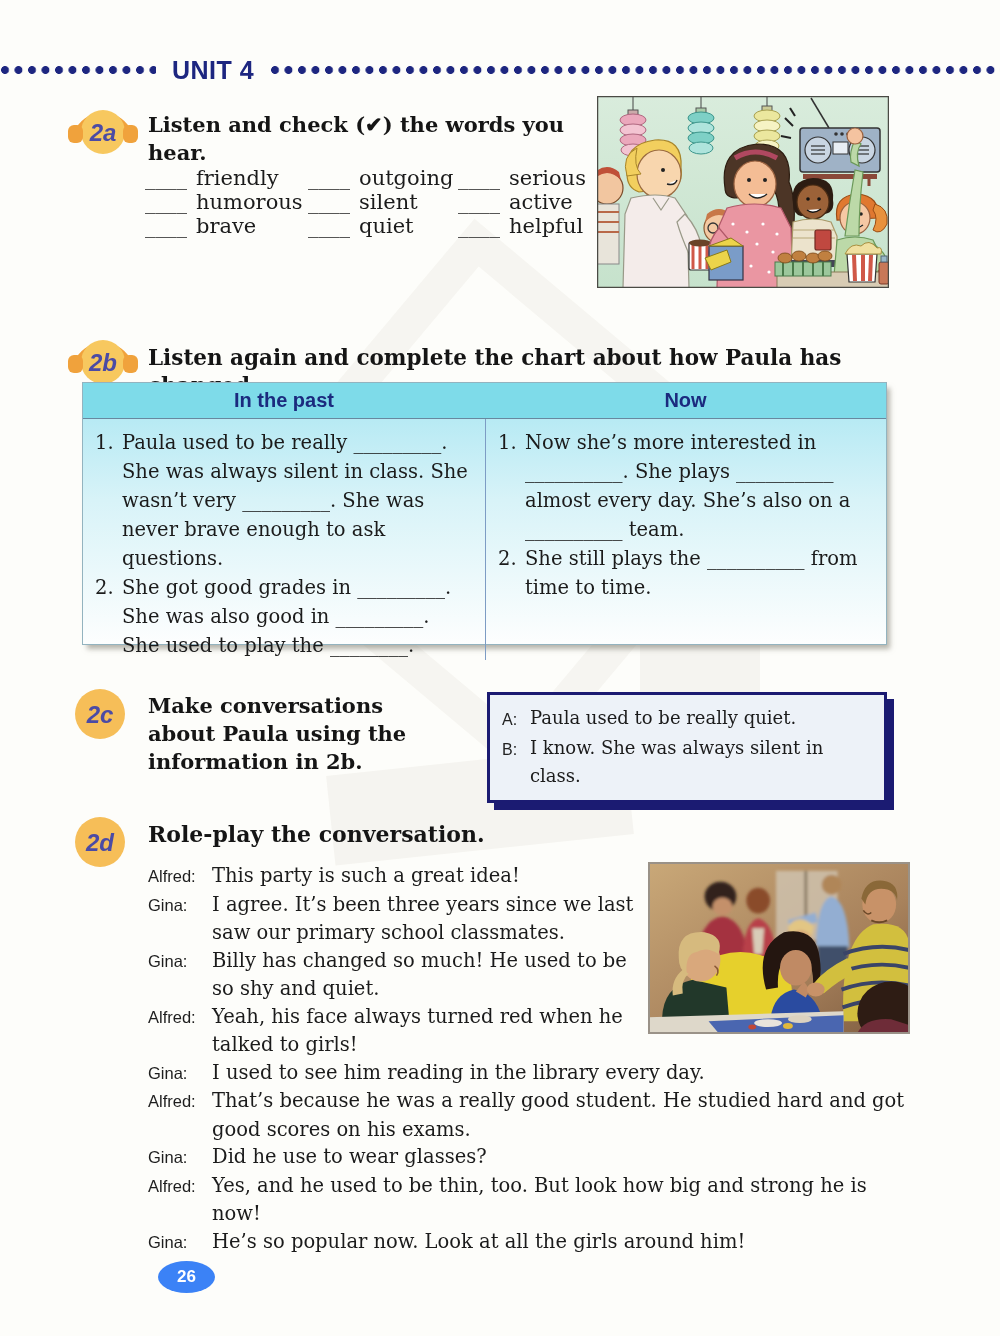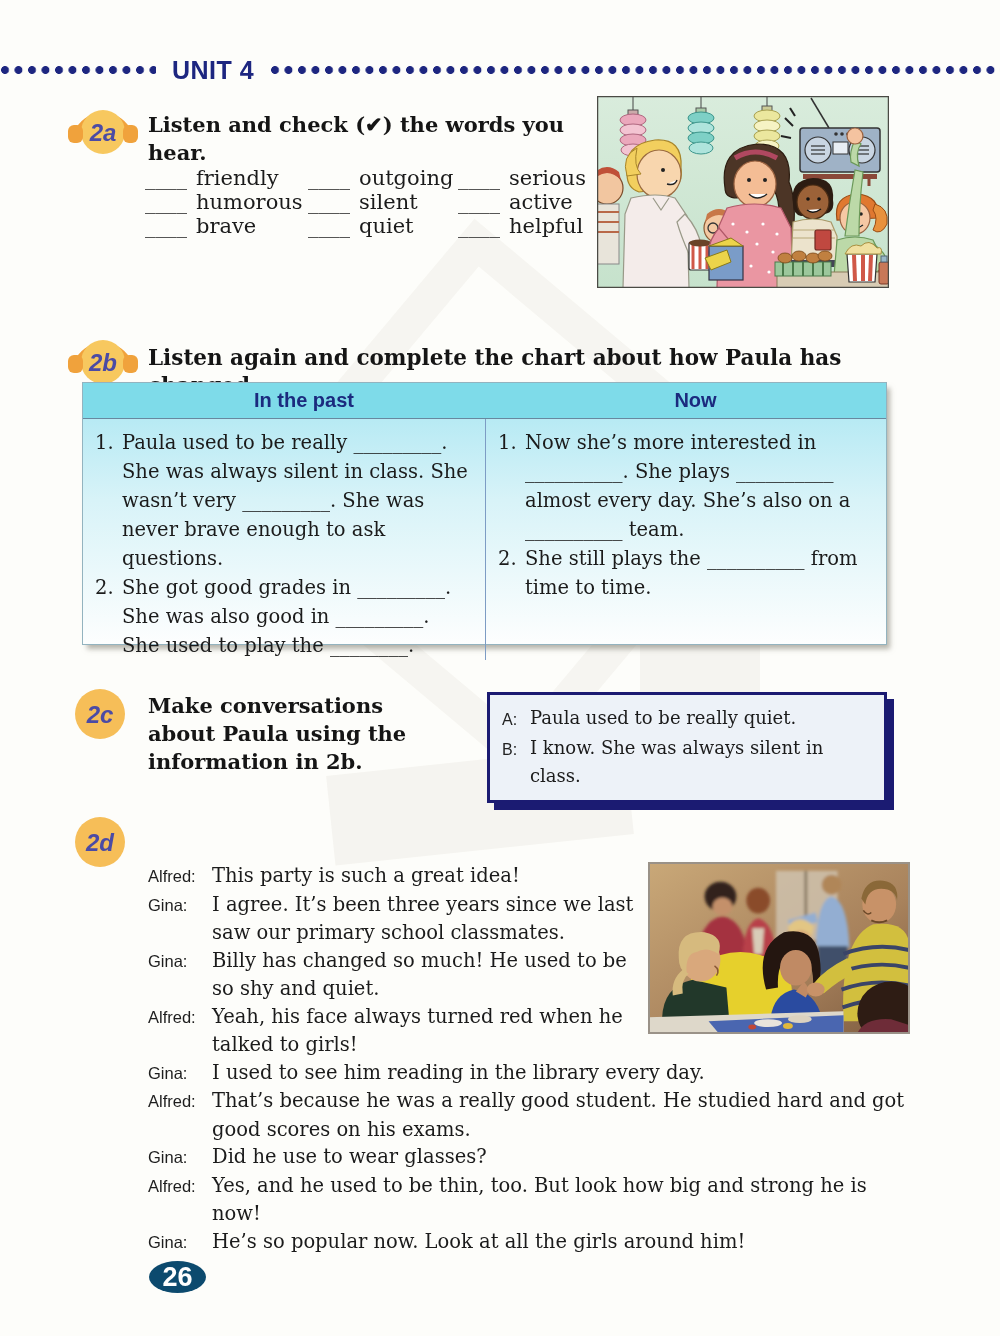--- a/index.html
+++ b/index.html
@@ -40,21 +40,21 @@
   .blank { color:#2b2b2b; letter-spacing:0; margin-right:9px; }
 
   .illustration { position:absolute; left:597px; top:96px; width:292px; height:192px; }
 
   
   .chart { position:absolute; left:82px; top:382px; width:805px; height:263px;
            border:1px solid #93b3bf; box-sizing:border-box;
            background:linear-gradient(180deg,#a9e6f2 0%, #d8f3f8 45%, #fdfefe 100%);
            box-shadow:4px 5px 5px -1px rgba(125,122,110,0.55); }
   .chart-head { display:grid; grid-template-columns:402px 1fr; height:35px;
-                background:#7edbe9; border-bottom:1px solid #68889f;padding-left:20px; }
+                background:#7edbe9; border-bottom:1px solid #68889f; }
   .chart-head .hc { display:flex; align-items:center; justify-content:center;
                     font-family:"Liberation Sans", sans-serif; font-weight:bold;
                     font-size:20px; color:#1b2a7e; }
   .chart-body { display:grid; grid-template-columns:402px 1fr; height:227px; }
   .chart-body .cell { padding:9px 14px 0 12px; font-size:19.5px; line-height:29px; }
   .chart-body .cell + .cell { border-left:1px solid #7d9cc4; }
   .citem { display:flex; }
   .citem .n { flex:0 0 27px; }
   .citem .t { flex:1; }
 
@@ -69,24 +69,24 @@
 
   
   .dialogue { position:absolute; left:148px; top:862px; width:762px;
               font-size:19.5px; line-height:27.5px; }
   .photo { float:right; width:262px; height:172px; margin:0 0 12px 14px;
            border:1px solid #9a9288; box-sizing:border-box; }
   .dlg-row { padding-left:64px; text-indent:-64px; }
   .dlg-row .sp { display:inline-block; width:64px; text-indent:0; vertical-align:baseline;
                  font-family:"Liberation Sans", sans-serif; font-size:16.5px; color:#1e1e1e; }
 
-  .page-num { position:absolute; left:149px; top:1261px; width:57px; height:32px;
-              background:#0c4a6e; border-radius:50%; display:flex; align-items:center;
+  .page-num { position:absolute; left:158px; top:1261px; width:57px; height:32px;
+              background:#3b82f6; border-radius:50%; display:flex; align-items:center;
               justify-content:center; color:#ffffff; font-family:"Liberation Sans", sans-serif;
-              font-weight:bold; font-size:27px; }
+              font-weight:bold; font-size:17px; }
 </style>
 </head>
 <body>
 
 <div class="page">
 
   <div class="wm wm1"></div>
   <div class="wm wm2"></div>
   <div class="wm wm3"></div>
 
@@ -368,20 +368,21 @@
     <div class="ex-row">
       <span class="sp">B:</span>
       <span>I know. She was always silent in class.</span>
     </div>
   </div>
 
   <svg class="badge" style="left:72px; top:814px;" width="56" height="56" viewBox="0 0 56 56">
     <circle cx="28" cy="28" r="25" fill="#f6be58"></circle>
     <text x="28" y="37" font-size="24" fill="#4b4ba5" text-anchor="middle">2d</text>
   </svg>
+  <div class="sec-title" style="left:148px; top:820px; width:500px; font-size:22px;">Role-play the conversation.</div>
 
   <div class="dialogue">
 
     <svg class="photo" viewBox="0 0 262 172" preserveAspectRatio="none">
       <defs>
         <linearGradient id="bgw" x1="0" y1="0" x2="1" y2="1">
           <stop offset="0" stop-color="#c9a878"></stop>
             <stop offset="0.6" stop-color="#a8825c"></stop>
             <stop offset="1" stop-color="#7e5c40"></stop>
         </linearGradient>

